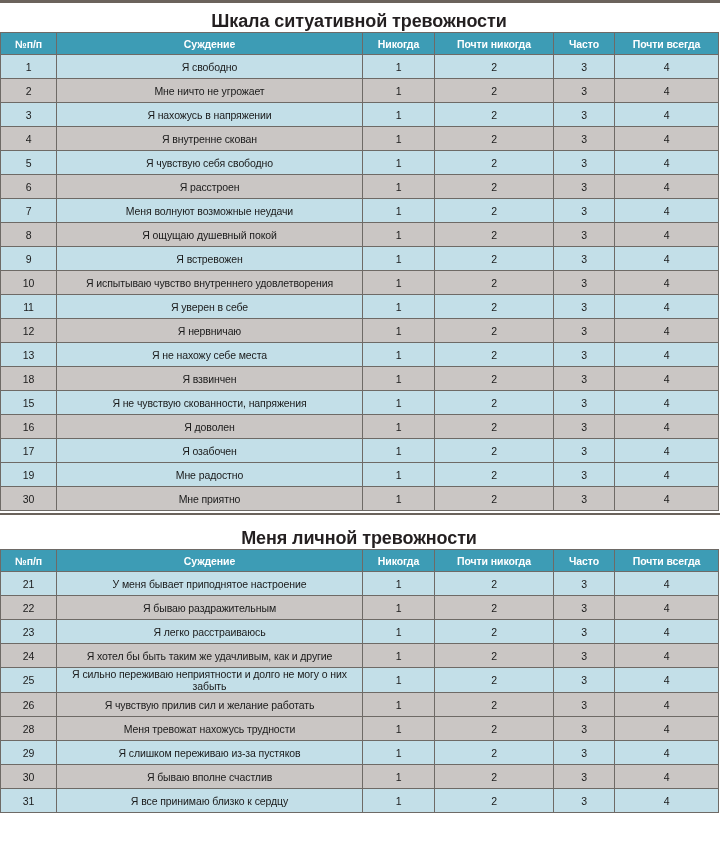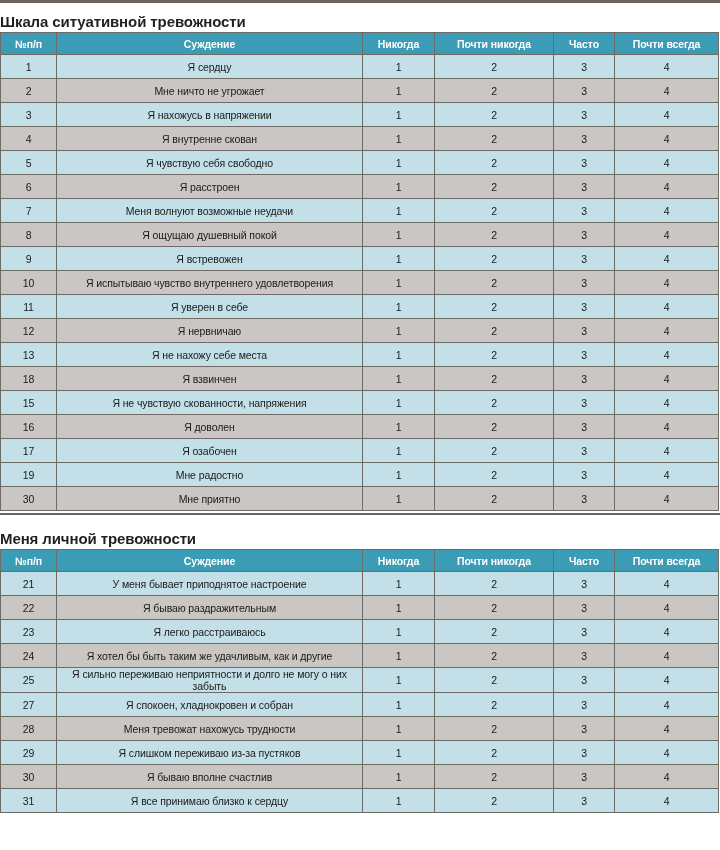--- a/index.html
+++ b/index.html
@@ -20,22 +20,22 @@
   }
   .top-rule {
     height: 3px;
     background: #6b635c;
     width: 720px;
   }
   .section {
     width: 720px;
   }
   .section-title {
-    text-align: left;
-    font-size: 15px;
+    text-align: center;
+    font-size: 18px;
     font-weight: 700;
     color: #231f20;
     padding: 0 2px 3px 0;
     letter-spacing: -0.1px;
     line-height: 15px;
   }
   .spacer-1 { height: 11px; }
   .mid-rule {
     height: 2px;
     background: #6b635c;
@@ -112,21 +112,21 @@
           <th>Суждение</th>
           <th>Никогда</th>
           <th>Почти никогда</th>
           <th>Часто</th>
           <th>Почти всегда</th>
         </tr>
       </thead>
       <tbody id="tbody-1">
           <tr class="odd">
             <td>1</td>
-            <td class="judgement">Я сердцу</td>
+            <td class="judgement">Я свободно</td>
             <td>1</td>
             <td>2</td>
             <td>3</td>
             <td>4</td>
           </tr>
           <tr class="even">
             <td>2</td>
             <td class="judgement">Мне ничто не угрожает</td>
             <td>1</td>
             <td>2</td>
@@ -331,23 +331,23 @@
             <td>4</td>
           </tr>
           <tr class="odd tall">
             <td>25</td>
             <td class="judgement">Я сильно переживаю неприятности и долго не могу о них забыть</td>
             <td>1</td>
             <td>2</td>
             <td>3</td>
             <td>4</td>
           </tr>
-          <tr class="odd">
-            <td>27</td>
-            <td class="judgement">Я спокоен, хладнокровен и собран</td>
+          <tr class="even">
+            <td>26</td>
+            <td class="judgement">Я чувствую прилив сил и желание работать</td>
             <td>1</td>
             <td>2</td>
             <td>3</td>
             <td>4</td>
           </tr>
           <tr class="even">
             <td>28</td>
             <td class="judgement">Меня тревожат нахожусь трудности</td>
             <td>1</td>
             <td>2</td>

